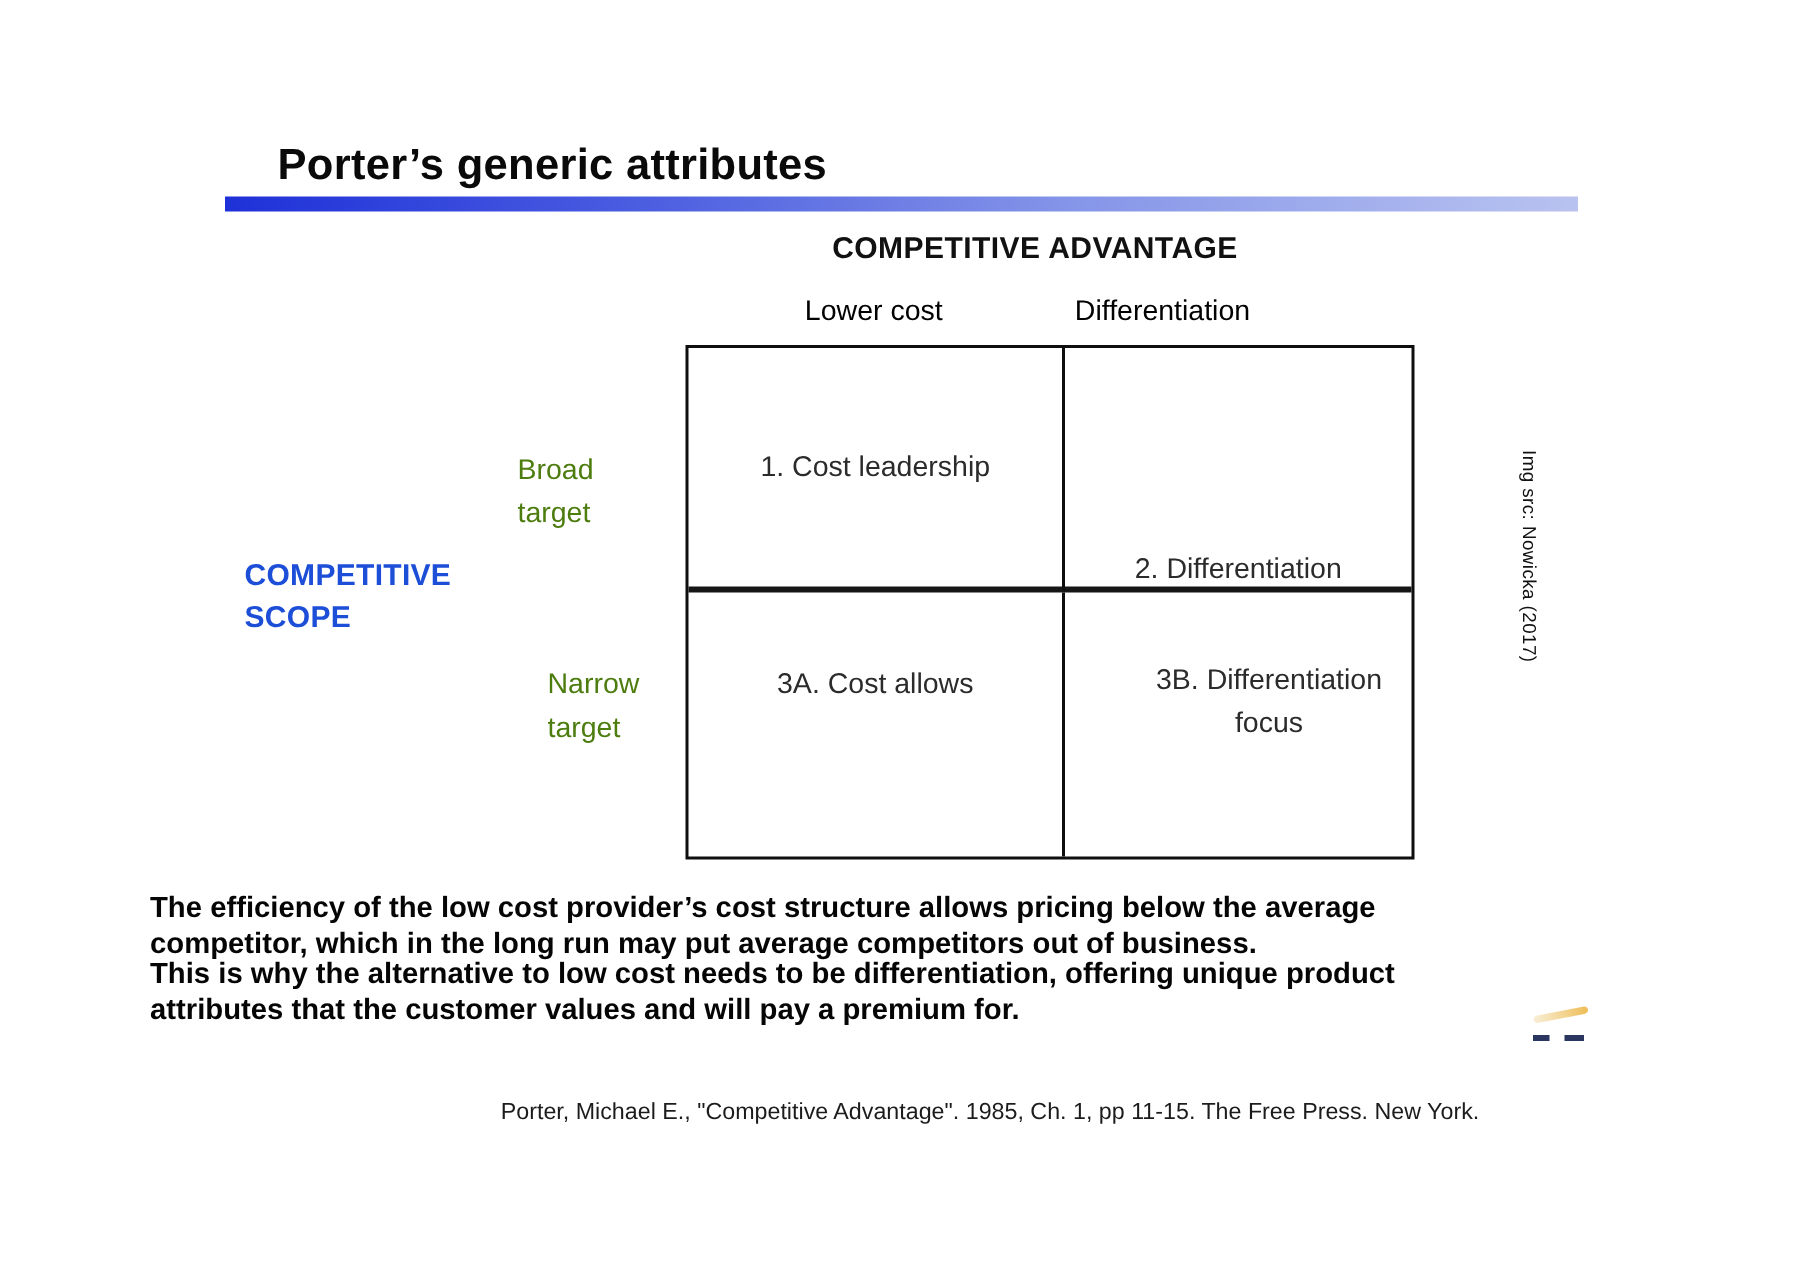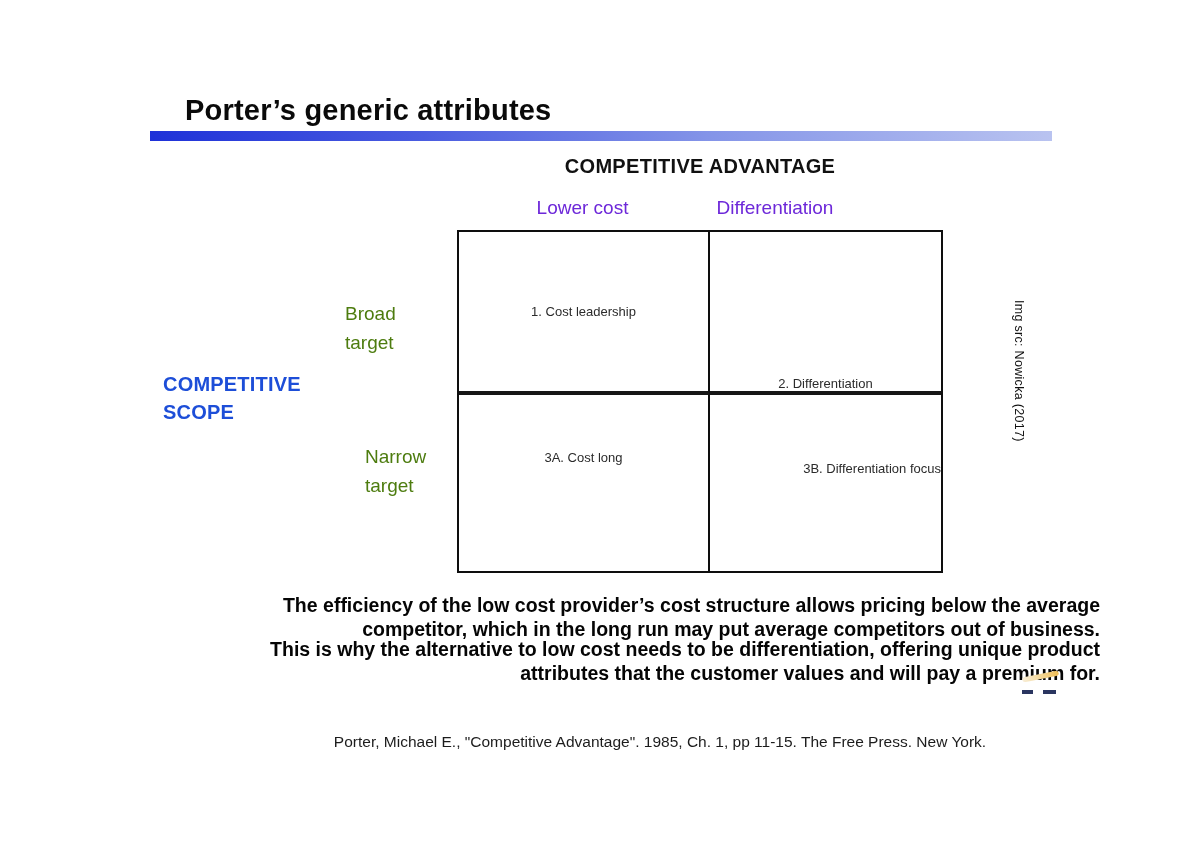--- a/index.html
+++ b/index.html
@@ -21,29 +21,29 @@
     letter-spacing:0.2px;
     color:#0a0a0a;
   }
   .accent-bar{
     left:150px;top:131px;width:902px;height:10px;
     background:linear-gradient(90deg,#1e31d8 0%,#4a5ce0 30%,#8494e8 62%,#b9c3f0 100%);
   }
 
   
   .top-axis-label{
-    left:457px;top:155px;width:486px;
+    left:447px;top:155px;width:486px;
     text-align:center;
     font-size:20px;font-weight:bold;
     letter-spacing:0.3px;
     color:#111;
   }
   .col-header{
     top:197px;
-    font-size:19px;color:#6d28d9;
+    font-size:19px;color:#000000;
     text-align:center;
   }
   .col-header-lower{left:457px;width:251px;}
   .col-header-diff{left:680px;width:190px;}
 
   .left-axis-label{
     left:163px;top:370px;
     font-size:20px;font-weight:bold;
     line-height:28px;color:#1d4ed8;
     letter-spacing:0.2px;
@@ -59,21 +59,21 @@
   .matrix{
     left:457px;top:230px;width:486px;height:343px;
     border:2px solid #0e0e0e;
     box-sizing:border-box;
     display:grid;
     grid-template-columns:251px 1fr;
     grid-template-rows:163px 1fr;
   }
   .matrix-cell{
     display:flex;align-items:center;justify-content:center;
-    font-size:13px;color:#2b2b2b;
+    font-size:19px;color:#2b2b2b;
     box-sizing:border-box;
     text-align:center;
   }
   .matrix-cell.c00{border-right:2px solid #0e0e0e;border-bottom:4px solid #161616;}
   .matrix-cell.c01{border-bottom:4px solid #161616;align-items:flex-end;}
   .matrix-cell.c10{border-right:2px solid #0e0e0e;padding-bottom:52px;}
   .matrix-cell.c11{padding-bottom:30px;justify-content:flex-end;}
   .matrix-cell.c11 span{display:inline-block;max-width:190px;line-height:29px;}
 
   
@@ -82,21 +82,21 @@
     font-size:12.5px;color:#111;
     transform-origin:0 0;
     transform:rotate(90deg) translateY(-18px);
     white-space:nowrap;
     letter-spacing:0.3px;
   }
 
   
   .body-paragraph{
     left:100px;width:1000px;
-    text-align:right;
+    text-align:left;
     font-size:19.5px;font-weight:bold;
     line-height:24px;color:#050505;
   }
   .para-1{top:593px;}
   .para-2{top:637px;}
 
   
   .swoosh{
     left:1022px;top:674px;width:37px;height:5px;
     background:linear-gradient(90deg,#f8eed8 0%,#f3d592 55%,#eebc55 100%);
@@ -135,21 +135,21 @@
 target</div>
 
 <div class="abs matrix">
   <div class="matrix-cell c00">
     <span>1. Cost leadership</span>
   </div>
   <div class="matrix-cell c01">
     <span>2. Differentiation</span>
   </div>
   <div class="matrix-cell c10">
-    <span>3A. Cost long</span>
+    <span>3A. Cost allows</span>
   </div>
   <div class="matrix-cell c11">
     <span>3B. Differentiation focus</span>
   </div>
 </div>
 
 <div class="abs img-credit">Img src: Nowicka (2017)</div>
 
 <div class="abs body-paragraph para-1 pre">The efficiency of the low cost provider’s cost structure allows pricing below the average
 competitor, which in the long run may put average competitors out of business.</div>

